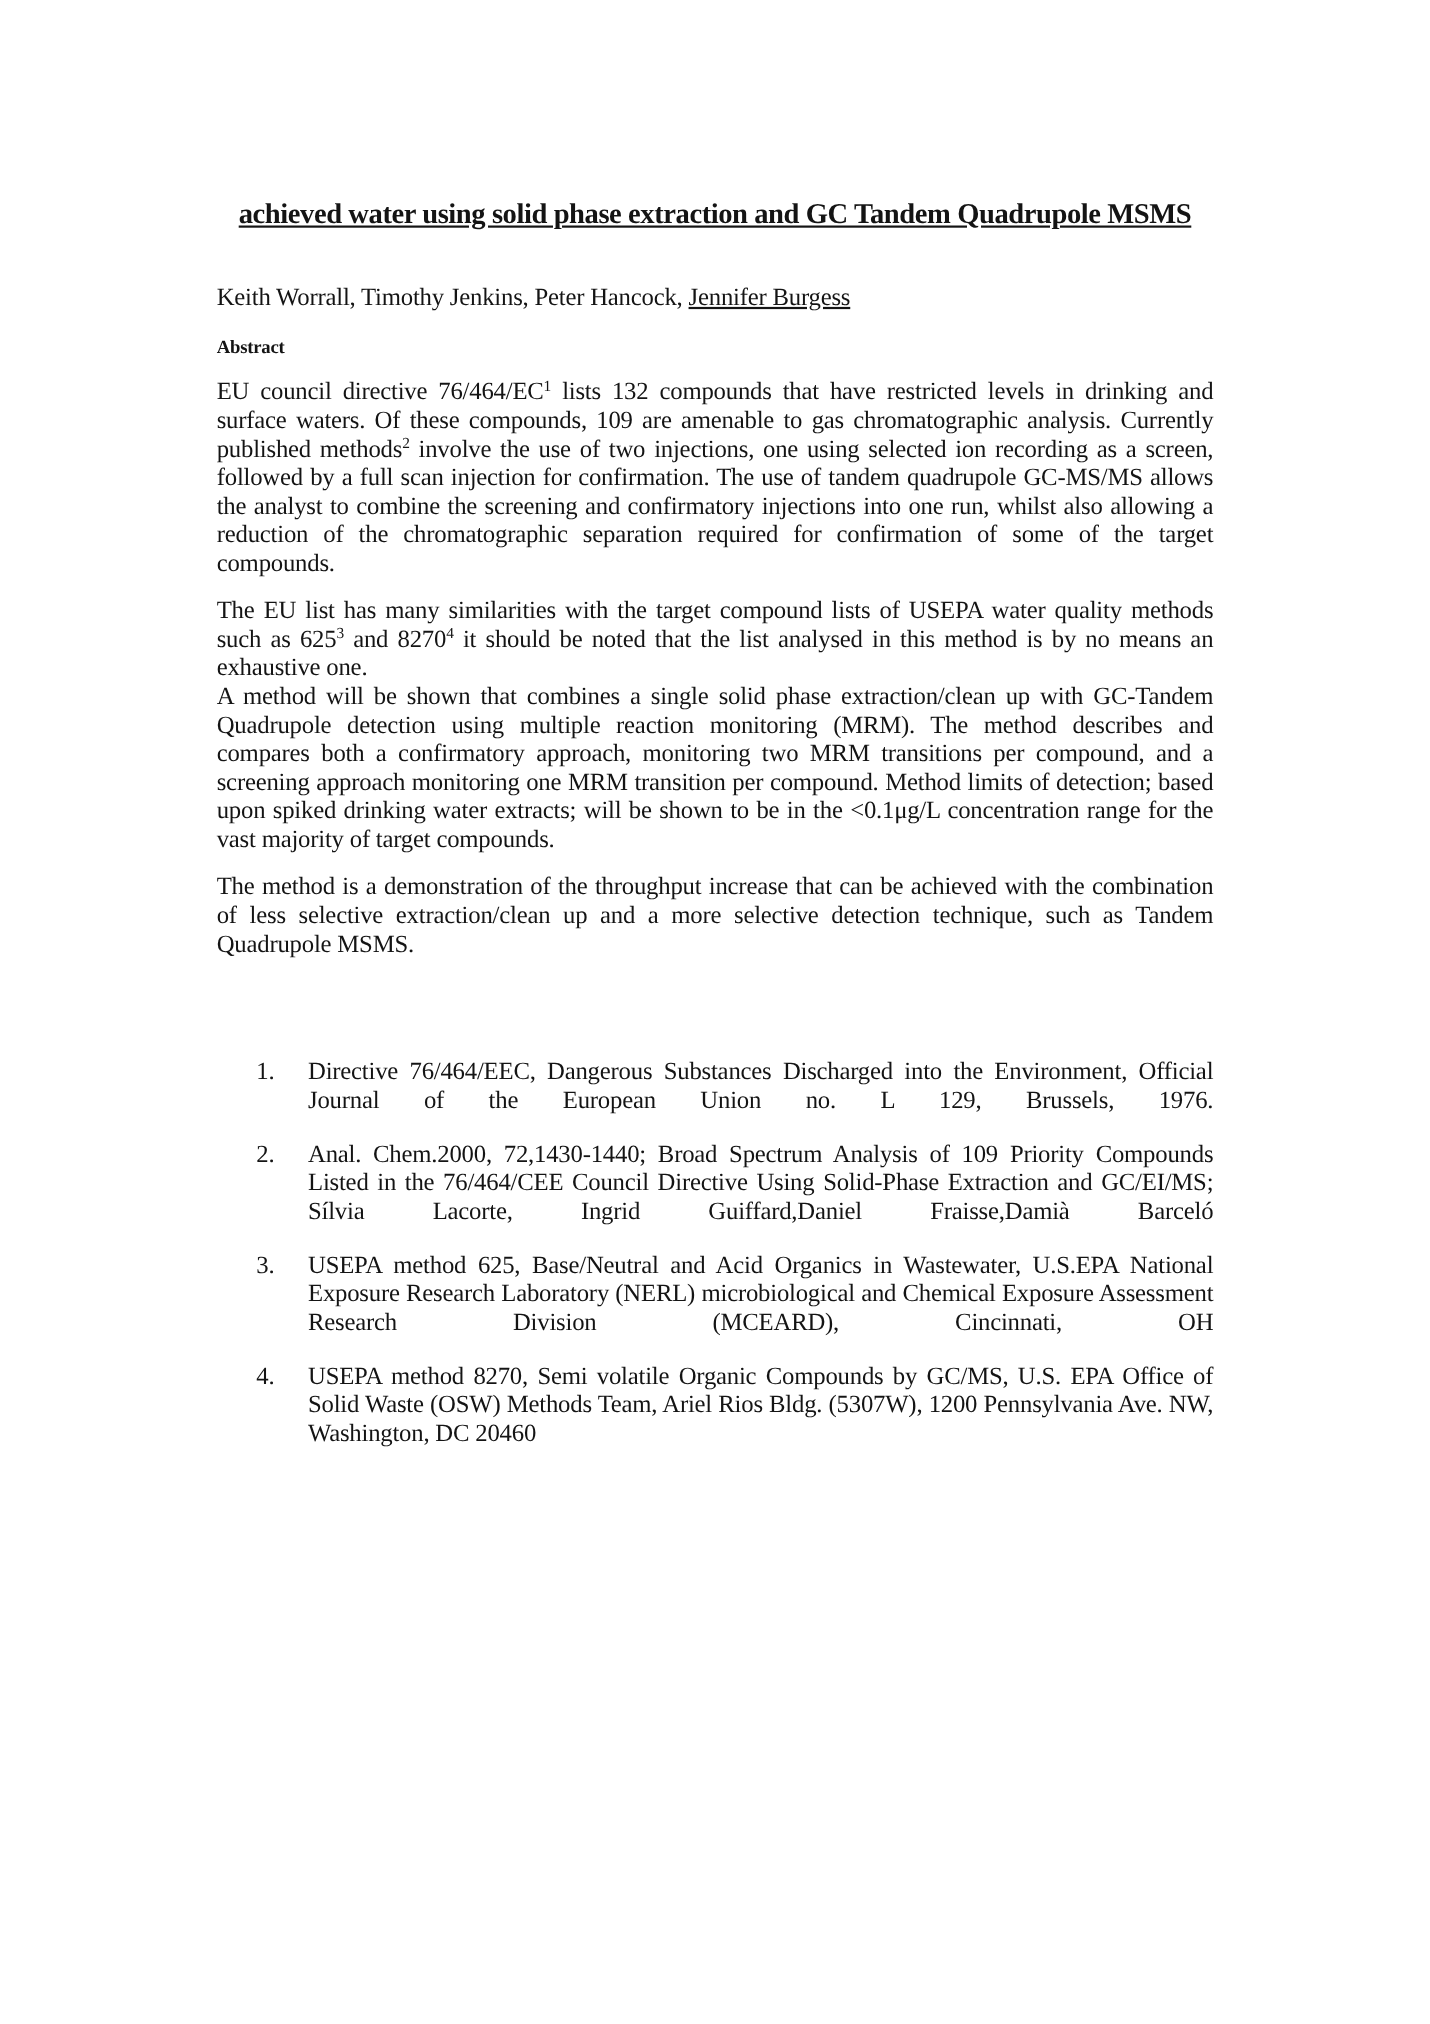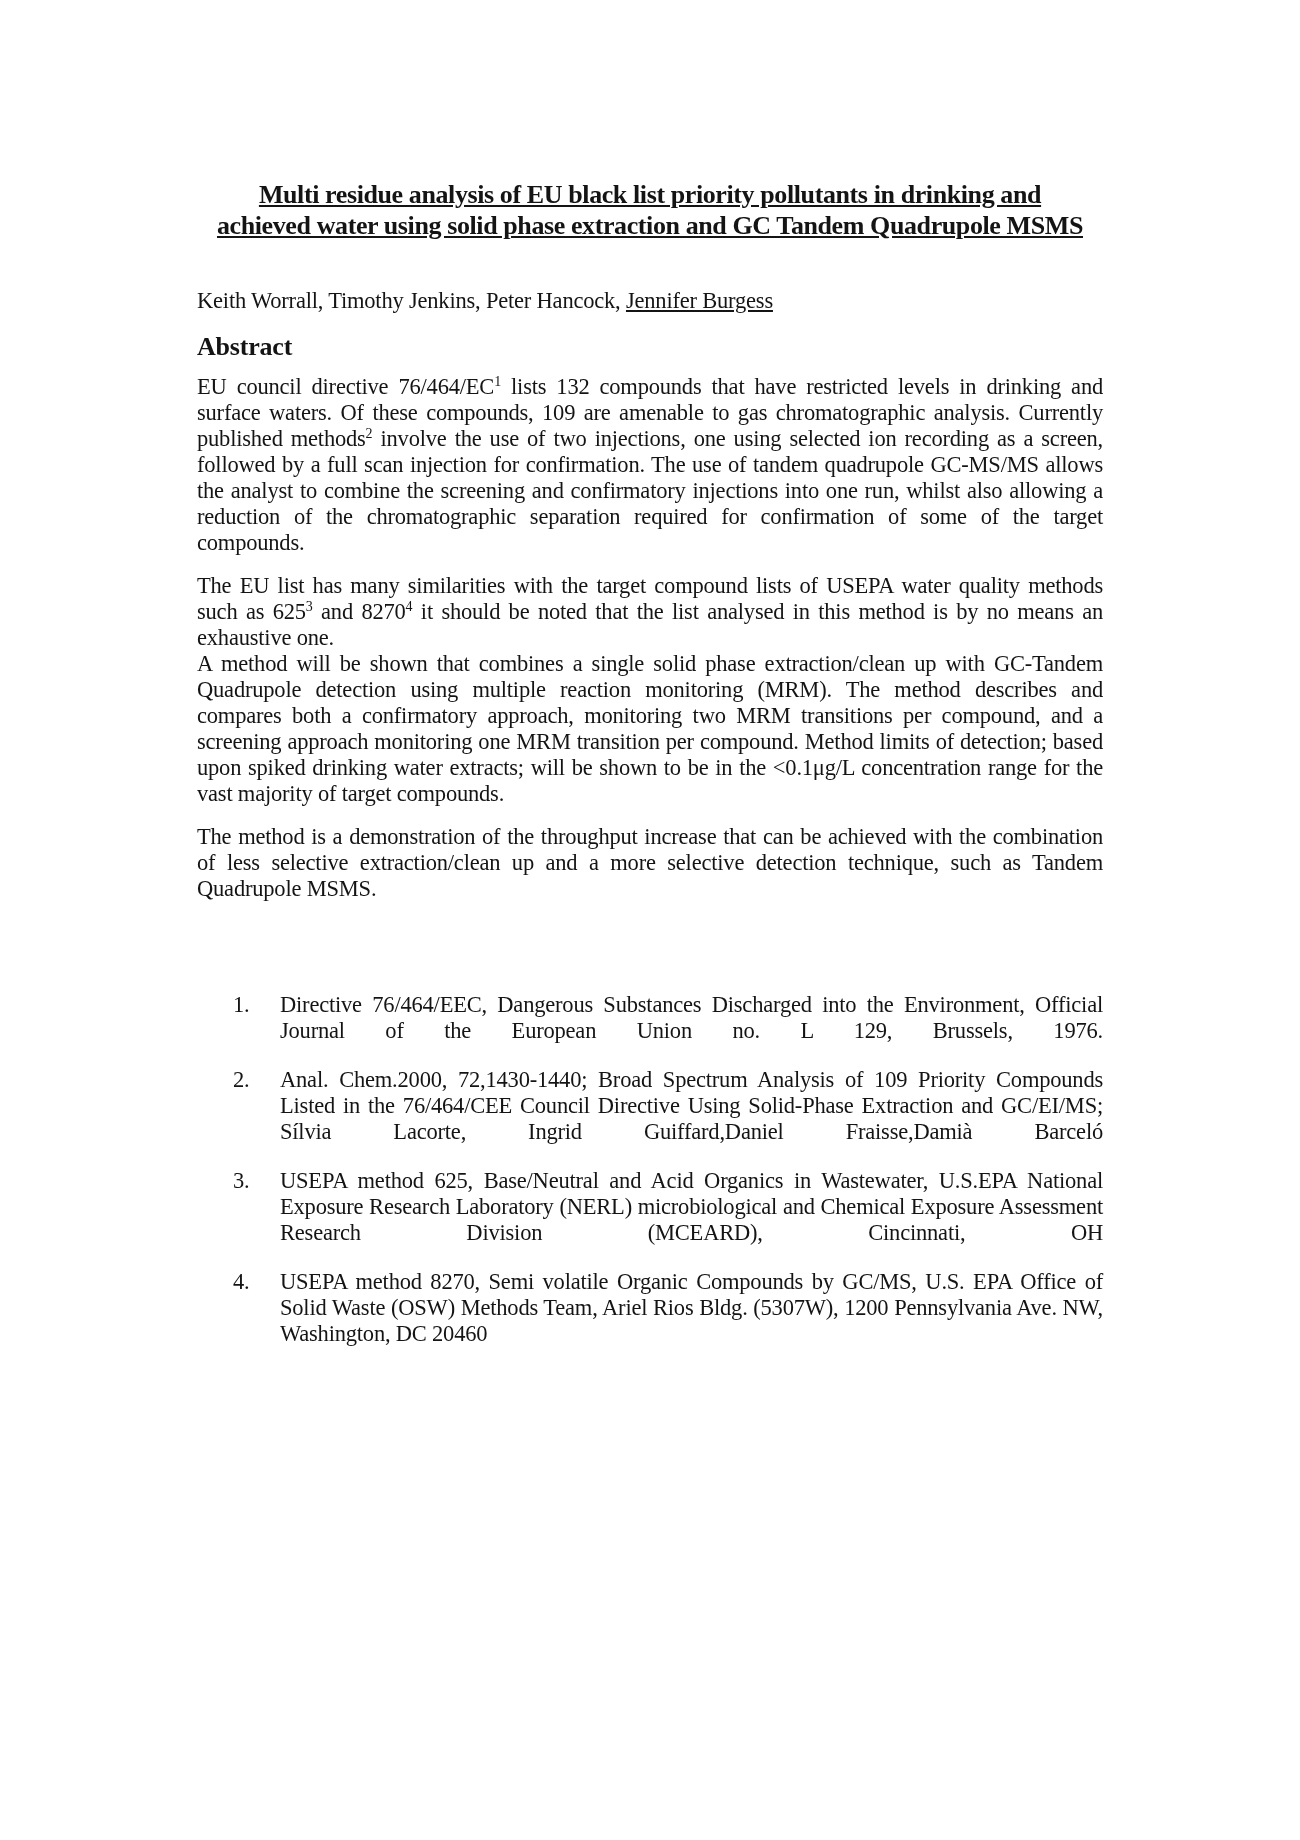--- a/index.html
+++ b/index.html
@@ -45,21 +45,21 @@
   .affiliation {
     margin: 0;
     font-size: 22.5px;
     line-height: 28px;
     letter-spacing: -0.2px;
   }
   .u { text-decoration: underline; }
   
   .abstract-heading {
     margin: 19px 0 0 0;
-    font-size: 26px;
+    font-size: 17px;
     line-height: 26px;
     font-weight: bold;
     letter-spacing: -0.2px;
   }
   .body-par {
     margin: 0;
     font-size: 22.5px;
     line-height: 26px;
     letter-spacing: -0.2px;
     text-align: justify;
@@ -92,21 +92,20 @@
     text-align: justify;
   }
   .jlast { text-align-last: justify; }
 </style>
 </head>
 <body>
 
 <div class="page">
 
   <h1 class="title">
-    <span class="title-line">Multi residue analysis of EU black list priority pollutants in drinking and</span>
     <span class="title-line">achieved water using solid phase extraction and GC Tandem Quadrupole MSMS</span>
   </h1>
 
   <p class="authors"><span>Keith Worrall, Timothy Jenkins, Peter Hancock, </span><span class="u">Jennifer Burgess</span></p>
 
 
   <h2 class="abstract-heading">Abstract</h2>
 
   <p class="body-par gap-heading">EU council directive 76/464/EC<sup>1</sup> lists 132 compounds that have restricted levels in drinking and surface waters. Of these compounds, 109 are amenable to gas chromatographic analysis. Currently published methods<sup>2</sup> involve the use of two injections, one using selected ion recording as a screen, followed by a full scan injection for confirmation. The use of tandem quadrupole GC-MS/MS allows the analyst to combine the screening and confirmatory injections into one run, whilst also allowing a reduction of the chromatographic separation required for confirmation of some of the target compounds.</p>
 

